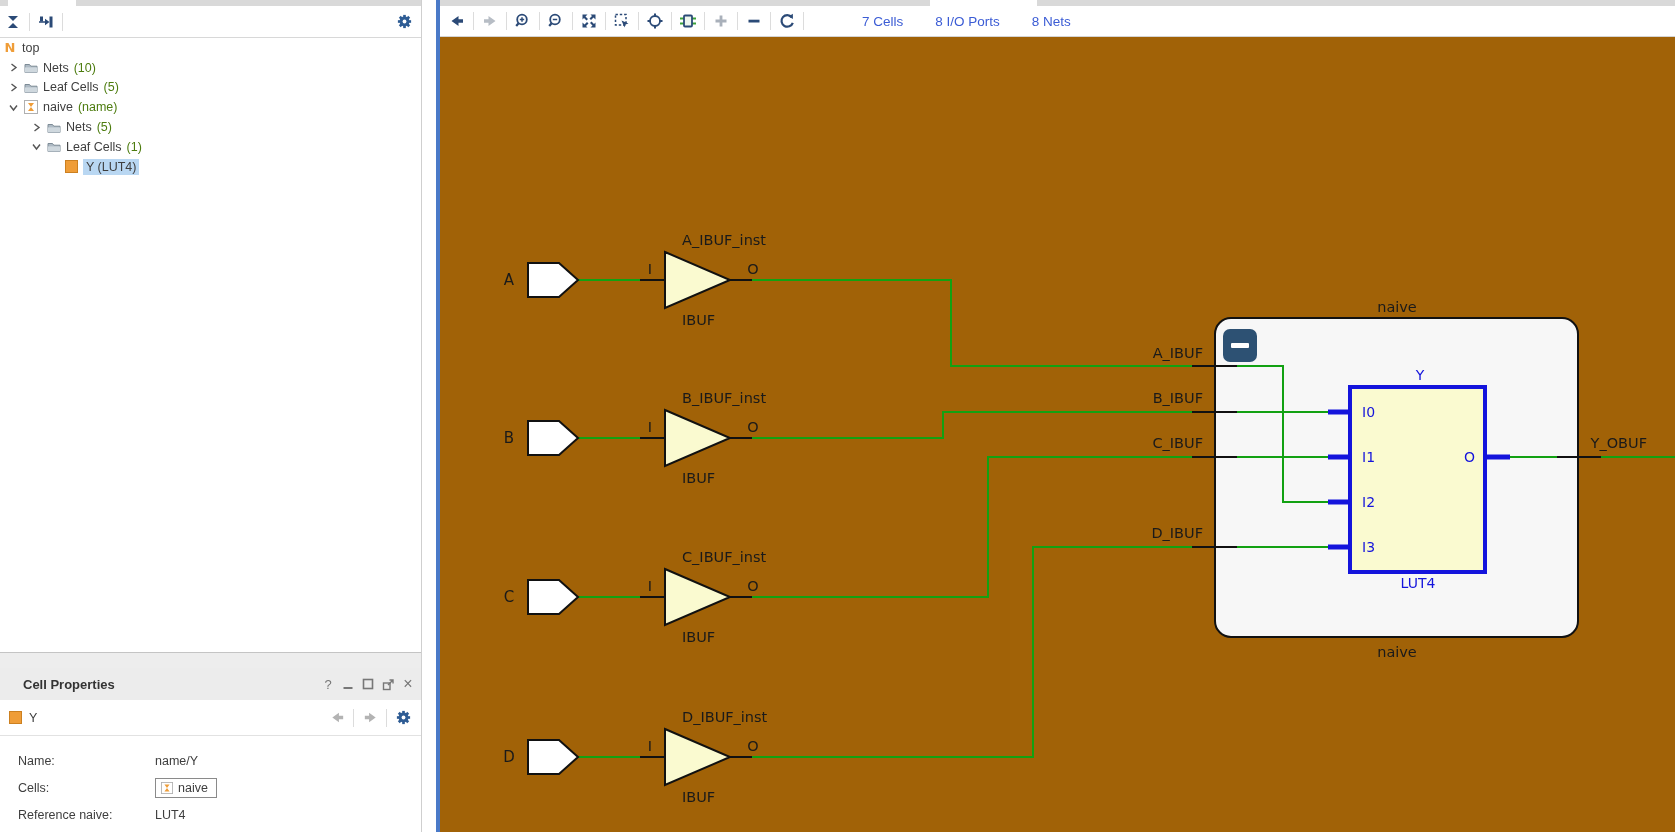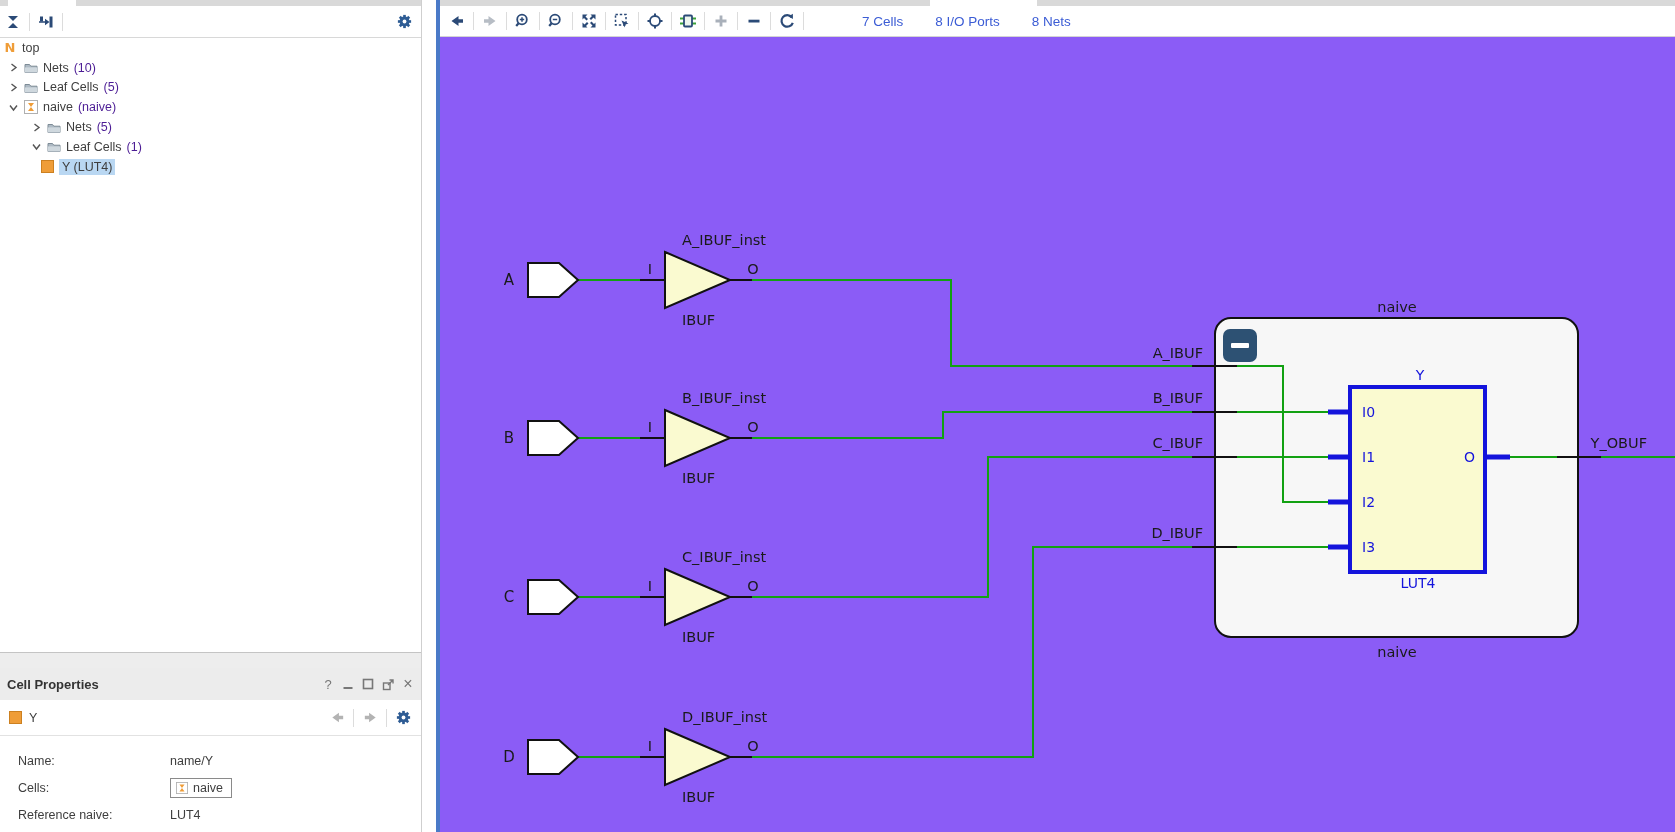--- a/index.html
+++ b/index.html
@@ -12,50 +12,50 @@
   .tabstrip{left:0;top:0;height:6px;background:#d9d9d9;}
   .tabstrip .tab{position:absolute;top:0;height:6px;background:#fff;}
   #lp-toolbar{left:0;top:6px;width:421px;height:31px;background:#fff;
               border-bottom:1px solid #d8d8d8;display:flex;align-items:center;}
   .tbtn{width:26px;height:24px;display:flex;align-items:center;justify-content:center;flex:0 0 auto;}
   .tsep{width:1px;height:18px;background:#dcdcdc;margin:0 3px;flex:0 0 auto;}
   .spacer{flex:1;}
 
   #tree{left:0;top:38px;width:421px;height:614px;background:#fff;font-size:12.5px;color:#3e3e3e;}
   .trow{height:19.8px;display:flex;align-items:center;gap:5px;white-space:nowrap;}
-  .tcount{color:#4c1d95;}
+  .tcount{color:#4d7c0f;}
   .chev{width:11px;height:11px;flex:0 0 auto;display:flex;}
   .ticon{width:14px;height:14px;flex:0 0 auto;display:flex;align-items:center;justify-content:center;}
   .nglyph{color:#ef9d38;font-weight:bold;font-size:13px;font-family:"DejaVu Sans",sans-serif;}
   .sel{background:#b9d7f2;padding:1px 3px;}
 
   #lp-sash{left:0;top:652px;width:421px;height:16px;background:#ededed;border-top:1px solid #c4c4c4;}
 
   
   #props{left:0;top:668px;width:421px;height:164px;background:#fff;}
   #props-header{left:0;top:0;width:421px;height:32px;background:#ececec;border-bottom:1px solid #d0d0d0;
                 display:flex;align-items:center;}
-  #props-title{font-weight:bold;font-size:13px;color:#333;margin-left:7px;}
+  #props-title{font-weight:bold;font-size:13px;color:#333;margin-left:23px;}
   .wctl{width:20px;height:20px;display:flex;align-items:center;justify-content:center;
         color:#777;font-size:13px;flex:0 0 auto;}
   #props-sub{left:0;top:32px;width:421px;height:35px;background:#fff;border-bottom:1px solid #e2e2e2;
              display:flex;align-items:center;font-size:12.5px;color:#3e3e3e;}
   .sq-orange{width:11px;height:11px;background:#ef9d38;border:1px solid #cc8020;flex:0 0 auto;}
   #props-fields{left:0;top:67px;width:421px;padding-top:12px;font-size:12.5px;color:#3e3e3e;}
-  .frow{display:flex;align-items:center;height:27px;padding-left:18px;gap:15px;}
+  .frow{display:flex;align-items:center;height:27px;padding-left:18px;}
   .flabel{width:137px;flex:0 0 auto;}
   .chip{display:inline-flex;align-items:center;gap:5px;border:1px solid #8a8a8a;background:#fff;
         padding:2px 8px 2px 5px;}
 
   
   #v-divider{left:421px;top:0;width:1px;height:832px;background:#cfcfcf;}
   #blue-border{left:436px;top:0;width:4px;height:832px;background:#4a7ac8;}
 
   
-  #canvas{left:440px;top:0;width:1235px;height:832px;background:#8b5cf6;}
+  #canvas{left:440px;top:0;width:1235px;height:832px;background:#a16207;}
   #sch-toolbar{left:0;top:6px;width:1235px;height:31px;background:#fff;border-bottom:1px solid #d4d4d4;
                display:flex;align-items:center;padding-left:4px;box-sizing:border-box;}
   #sch-stats{display:flex;gap:32px;margin-left:55px;font-size:13.5px;color:#3b5cd5;}
   #sch-stats span{cursor:pointer;}
   #sch-svg{left:0;top:37px;}
 
   .st{font-family:"DejaVu Sans",sans-serif;font-size:14.5px;fill:#1a1a1a;}
   .stp{font-family:"DejaVu Sans",sans-serif;font-size:15px;fill:#1a1a1a;}
   .stb{font-family:"DejaVu Sans",sans-serif;font-size:14px;fill:#1414dc;}
 </style>
@@ -141,21 +141,21 @@
             <polyline points="2,3.5 5.5,8 9,3.5" fill="none" stroke="#555" stroke-width="1.4"></polyline>
           </svg>
         </span>
       <span class="ticon">
           <svg width="14" height="14" viewBox="0 0 14 14">
             <rect x="0.5" y="0.5" width="13" height="13" fill="#fff" stroke="#b0b0b0"></rect>
             <path d="M4,3 H10 L7,7 L10,11 H4 L7,7 Z" fill="#ef9d38"></path>
           </svg>
         </span>
       <span>naive</span>
-      <span class="tcount">(naive)</span>
+      <span class="tcount">(name)</span>
     </div>
     <div class="trow" style="padding-left:31px;">
       <span class="chev">
           <svg width="11" height="11" viewBox="0 0 11 11">
             <polyline points="3.5,2 8,5.5 3.5,9" fill="none" stroke="#555" stroke-width="1.4"></polyline>
           </svg>
         </span>
       <span class="ticon">
           <svg width="14" height="13" viewBox="0 0 14 13">
             <path d="M1,3.5 h4.5 l1.3,1.7 H13 v6.3 H1 Z" fill="#aebac4" stroke="#7d8b96" stroke-width="1"></path>
@@ -173,21 +173,21 @@
         </span>
       <span class="ticon">
           <svg width="14" height="13" viewBox="0 0 14 13">
             <path d="M1,3.5 h4.5 l1.3,1.7 H13 v6.3 H1 Z" fill="#aebac4" stroke="#7d8b96" stroke-width="1"></path>
             <rect x="1" y="6.4" width="12" height="5.1" fill="#cfd8de"></rect>
           </svg>
         </span>
       <span>Leaf Cells</span>
       <span class="tcount">(1)</span>
     </div>
-    <div class="trow" style="padding-left:40px;">
+    <div class="trow" style="padding-left:64px;">
       <span class="ticon">
           <svg width="13" height="13" viewBox="0 0 13 13">
             <rect x="0.5" y="0.5" width="12" height="12" fill="#ef9d38" stroke="#cc8020"></rect>
           </svg>
         </span>
       <span class="sel">Y (LUT4)</span>
     </div>
   </div>
 
   <div id="lp-sash" class="abs"></div>

